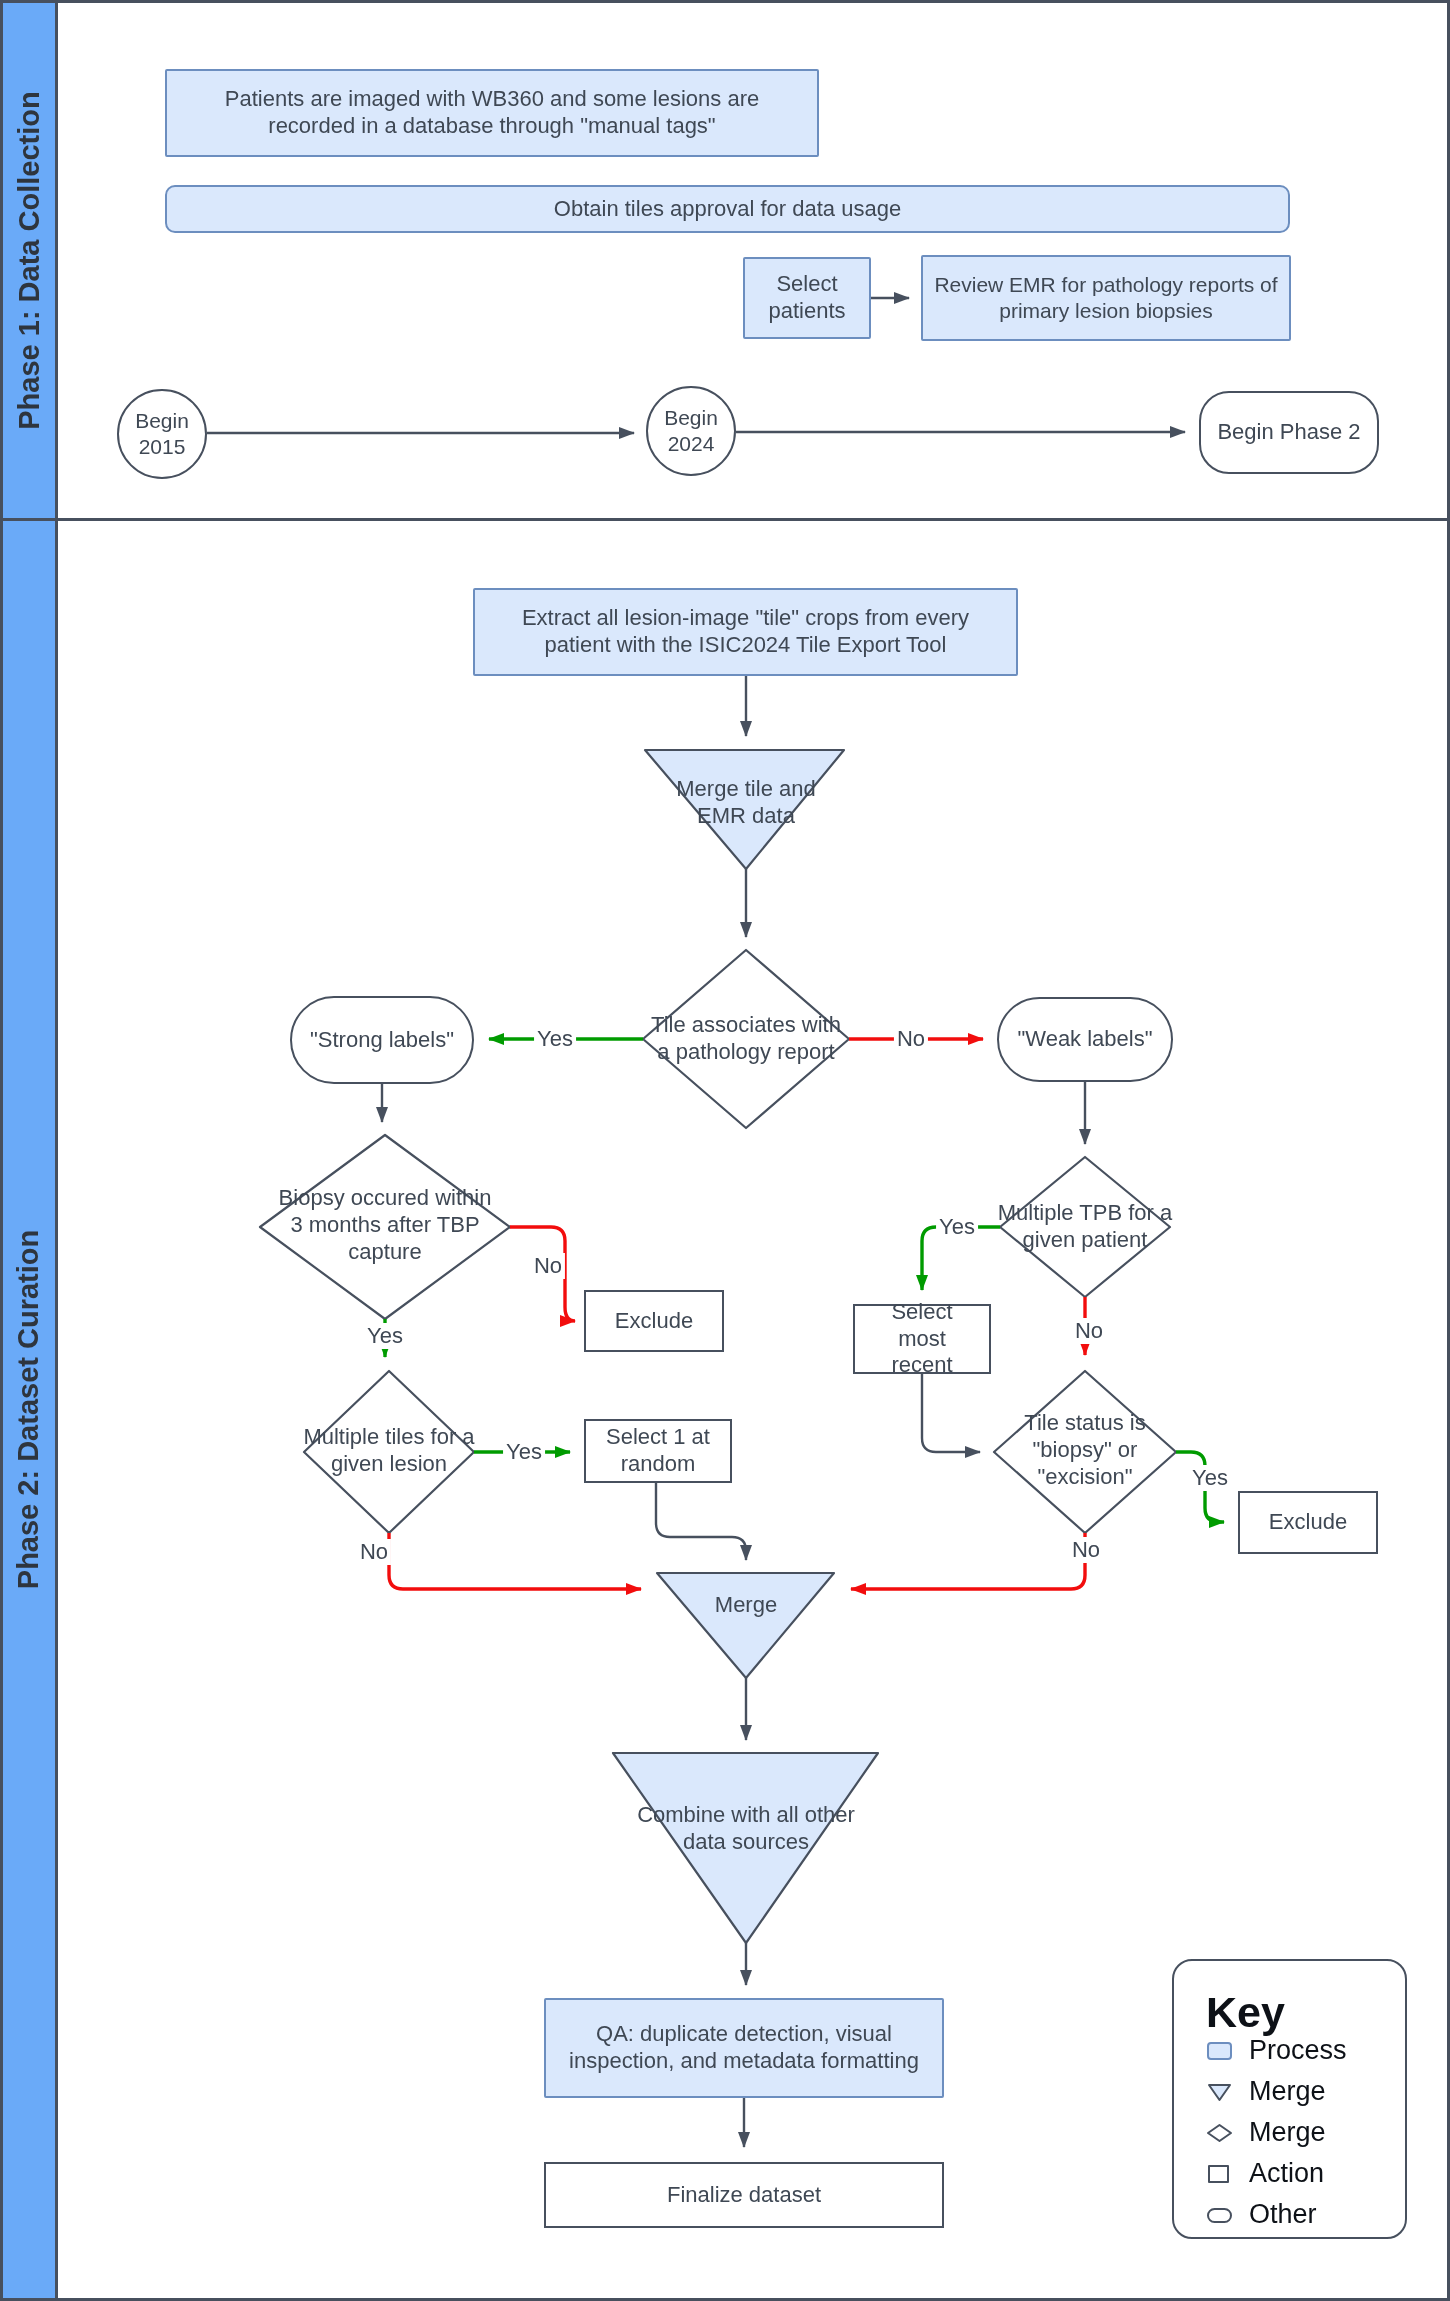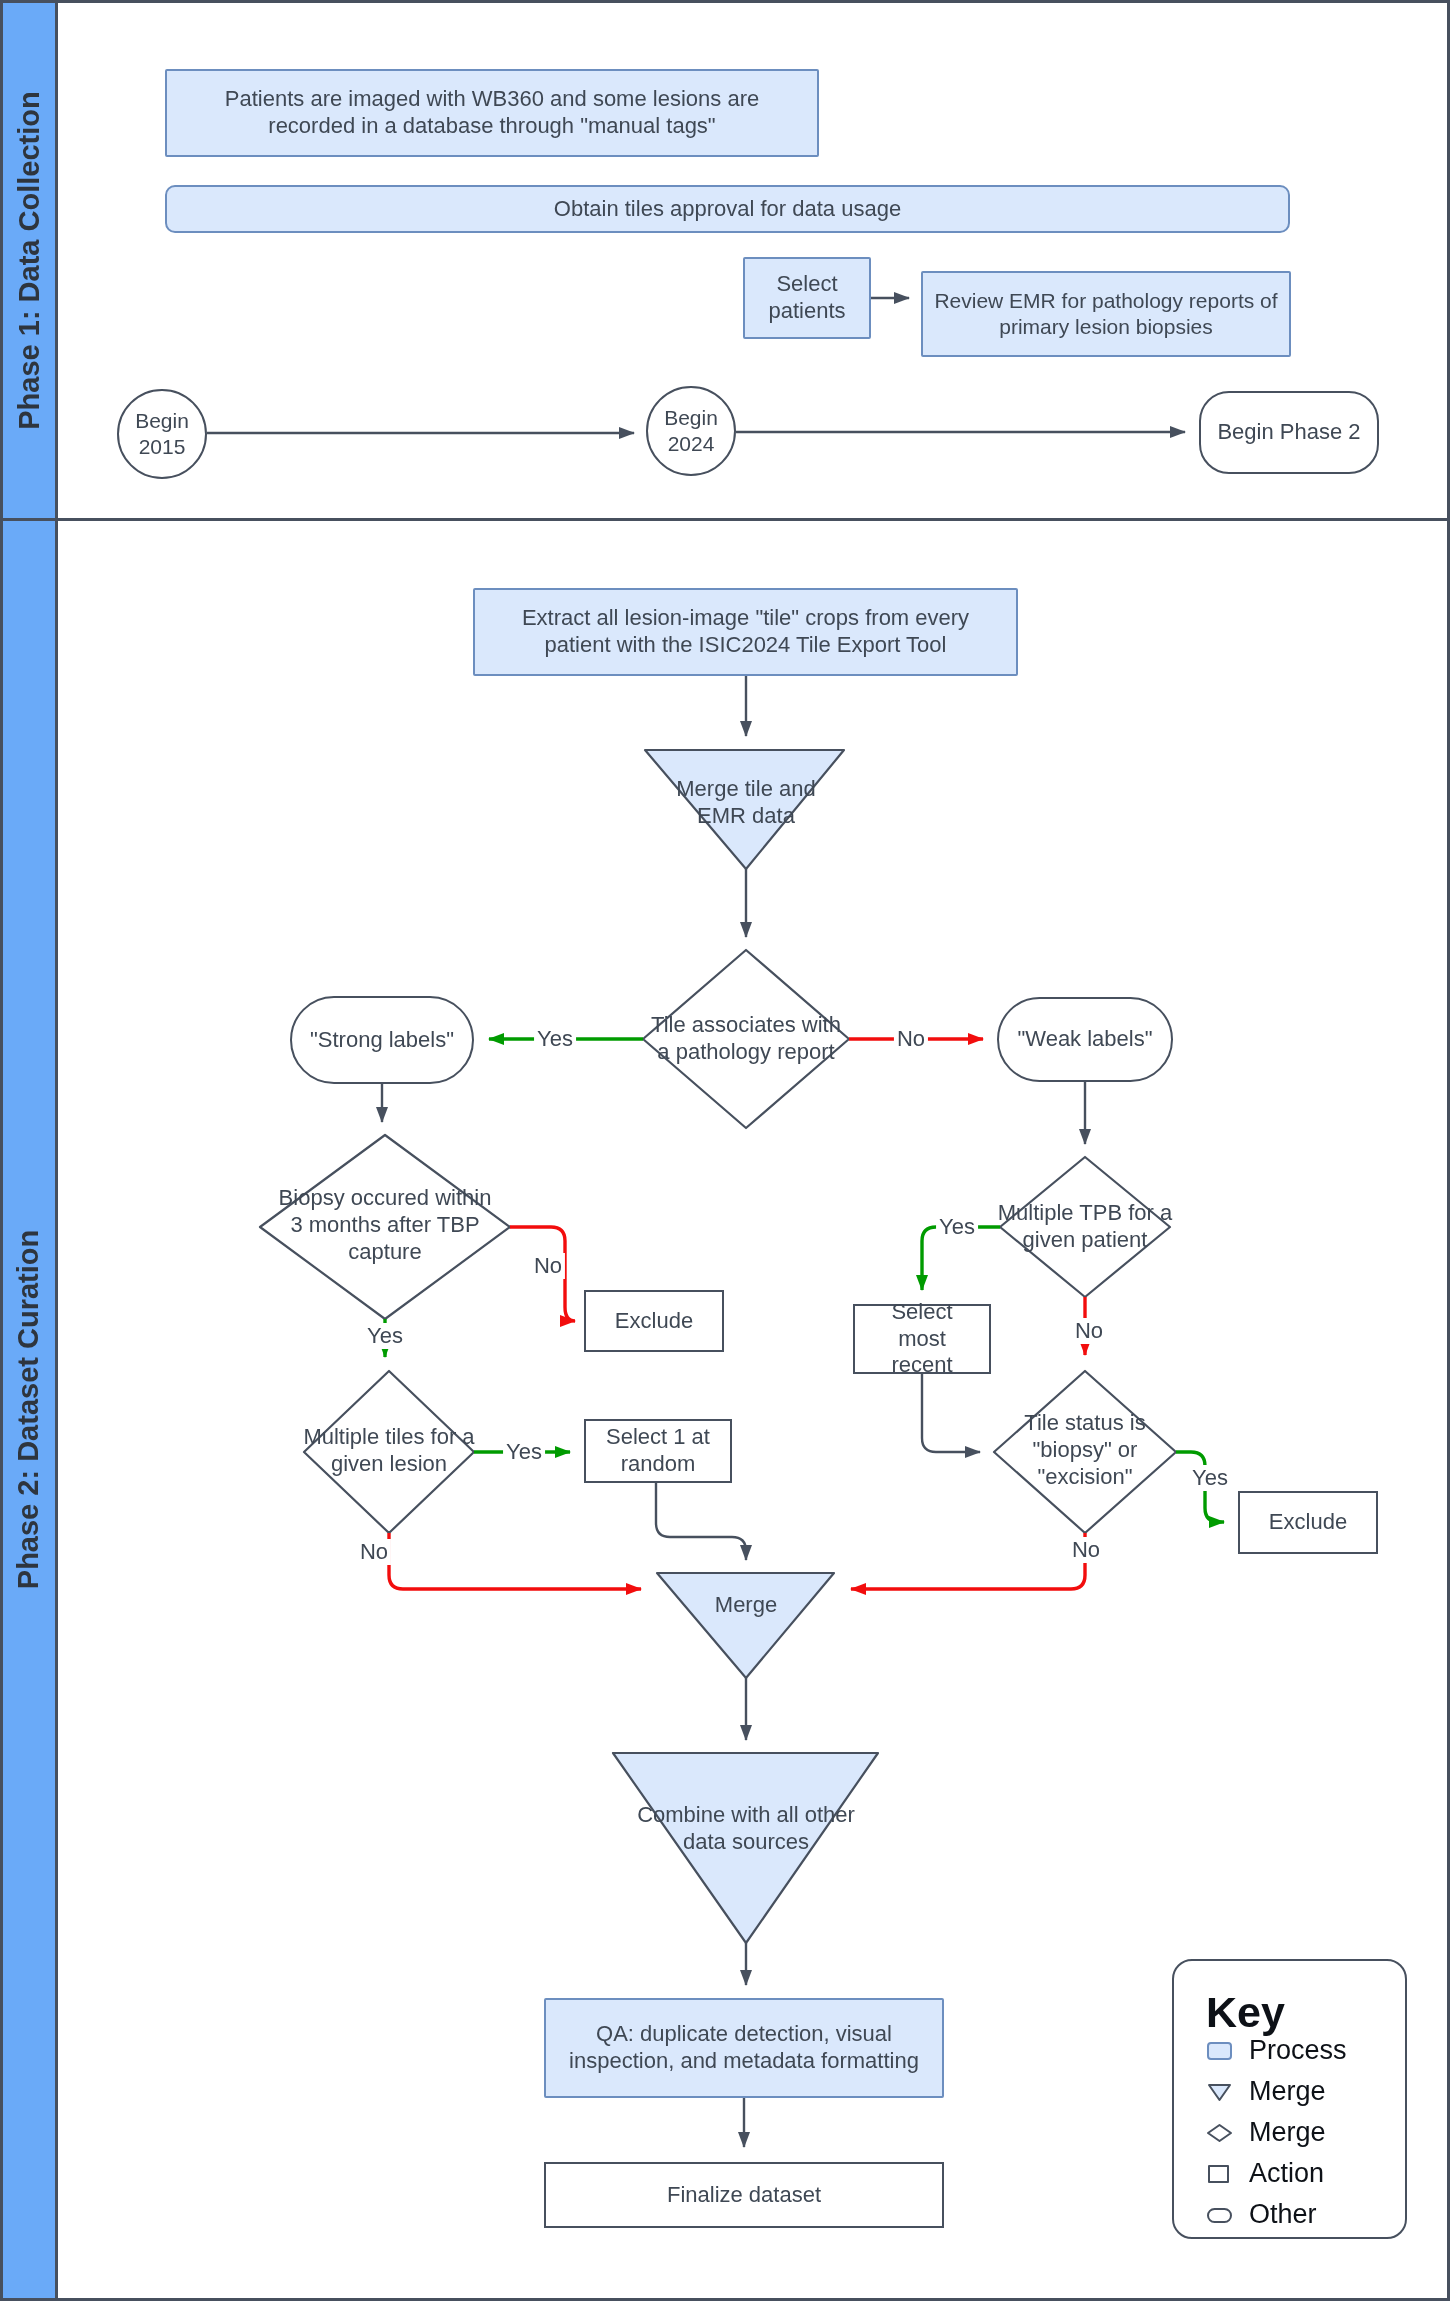--- a/index.html
+++ b/index.html
@@ -112,21 +112,21 @@
     <path class="edge red" d="M846 1036 L980 1036" marker-end="url(#mRed)"></path>
     <path class="edge red" d="M507 1224 L548 1224 Q562 1224 562 1238 L562 1304 Q562 1318 572 1318" marker-end="url(#mRed)"></path>
     <path class="edge red" d="M386 1530 L386 1572 Q386 1586 400 1586 L638 1586" marker-end="url(#mRed)"></path>
     <path class="edge red" d="M1082 1294 L1082 1352" marker-end="url(#mRed)"></path>
     <path class="edge red" d="M1082 1530 L1082 1572 Q1082 1586 1068 1586 L848 1586" marker-end="url(#mRed)"></path>
   </svg>
 
   <div class="node process" style="left:162px;top:66px;width:654px;height:88px;padding:2px 40px;">Patients are imaged with WB360 and some lesions are recorded in a database through "manual tags"</div>
   <div class="node process" style="left:162px;top:182px;width:1125px;height:48px;border-radius:10px;">Obtain tiles approval for data usage</div>
   <div class="node process" style="left:740px;top:254px;width:128px;height:82px;">Select patients</div>
-  <div class="node process" style="left:918px;top:268px;width:370px;height:86px;font-size:21px;padding:2px 8px;">Review EMR for pathology reports of primary lesion biopsies</div>
+  <div class="node process" style="left:918px;top:252px;width:370px;height:86px;font-size:21px;padding:2px 8px;">Review EMR for pathology reports of primary lesion biopsies</div>
   <div class="node circle" style="left:114px;top:386px;width:90px;height:90px;">Begin 2015</div>
   <div class="node circle" style="left:643px;top:383px;width:90px;height:90px;">Begin 2024</div>
   <div class="node plain" style="left:1196px;top:388px;width:180px;height:83px;border-radius:30px;">Begin Phase 2</div>
 
   <div class="node process" style="left:470px;top:585px;width:545px;height:88px;padding:2px 24px;">Extract all lesion-image "tile" crops from every patient with the ISIC2024 Tile Export Tool</div>
   <div class="node stadium" style="left:287px;top:993px;width:184px;height:88px;">"Strong labels"</div>
   <div class="node stadium" style="left:994px;top:994px;width:176px;height:85px;">"Weak labels"</div>
   <div class="node plain" style="left:581px;top:1287px;width:140px;height:62px;">Exclude</div>
   <div class="node plain" style="left:581px;top:1416px;width:148px;height:64px;">Select 1 at random</div>
   <div class="node plain" style="left:850px;top:1301px;width:138px;height:70px;">Select most recent</div>

